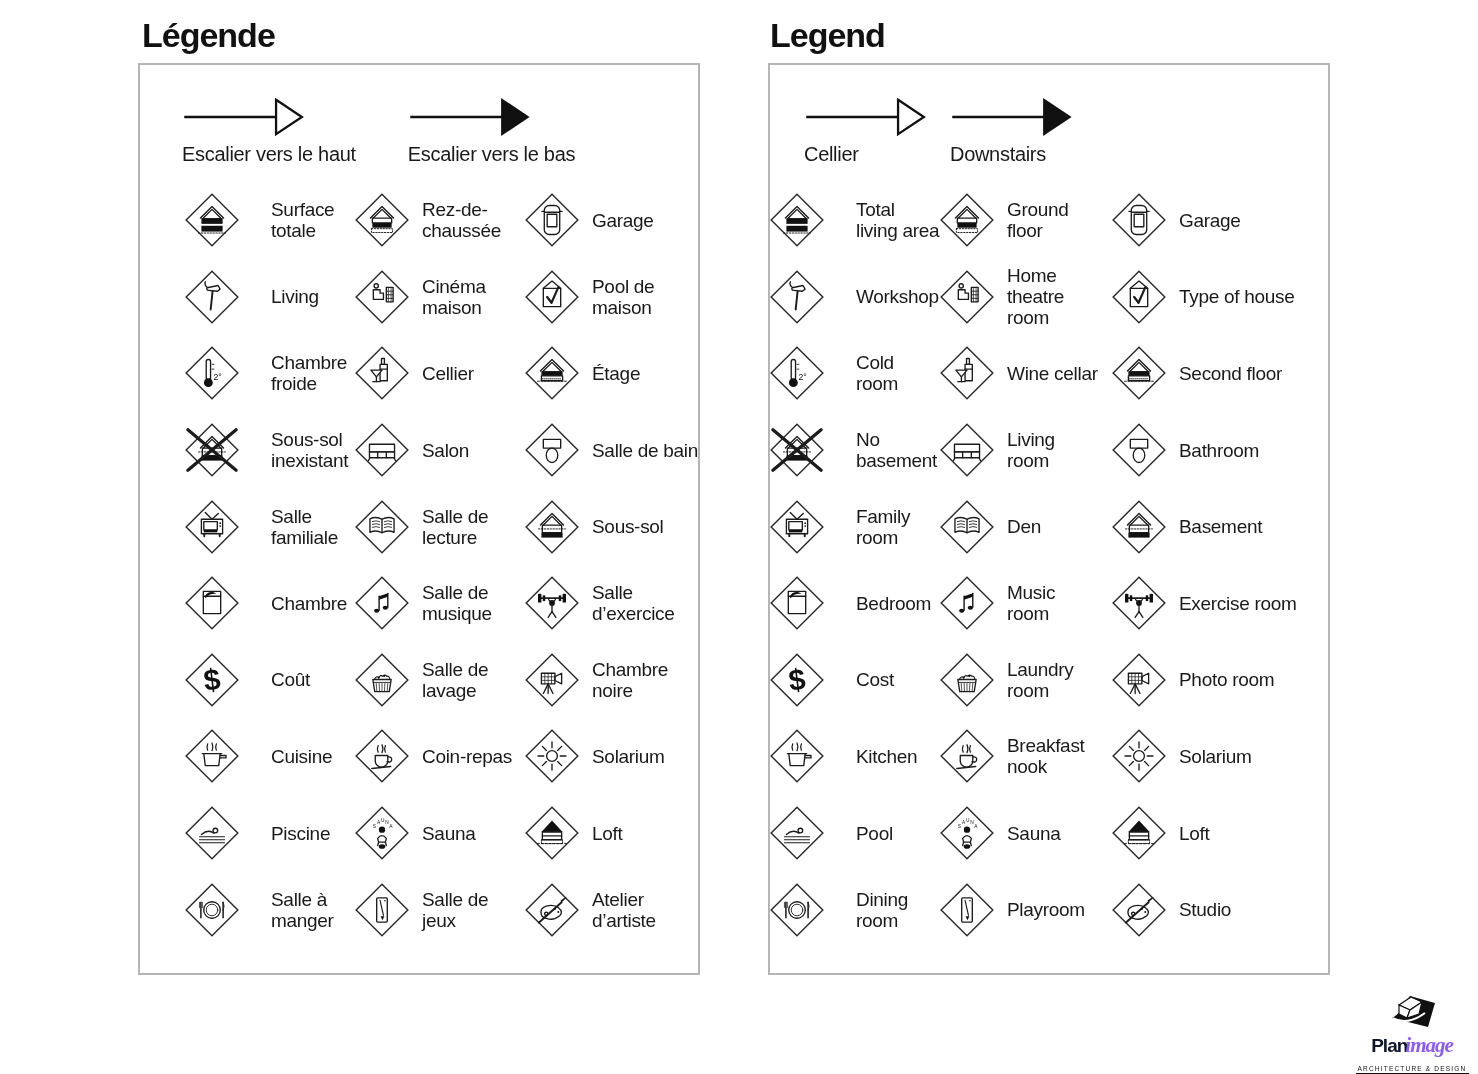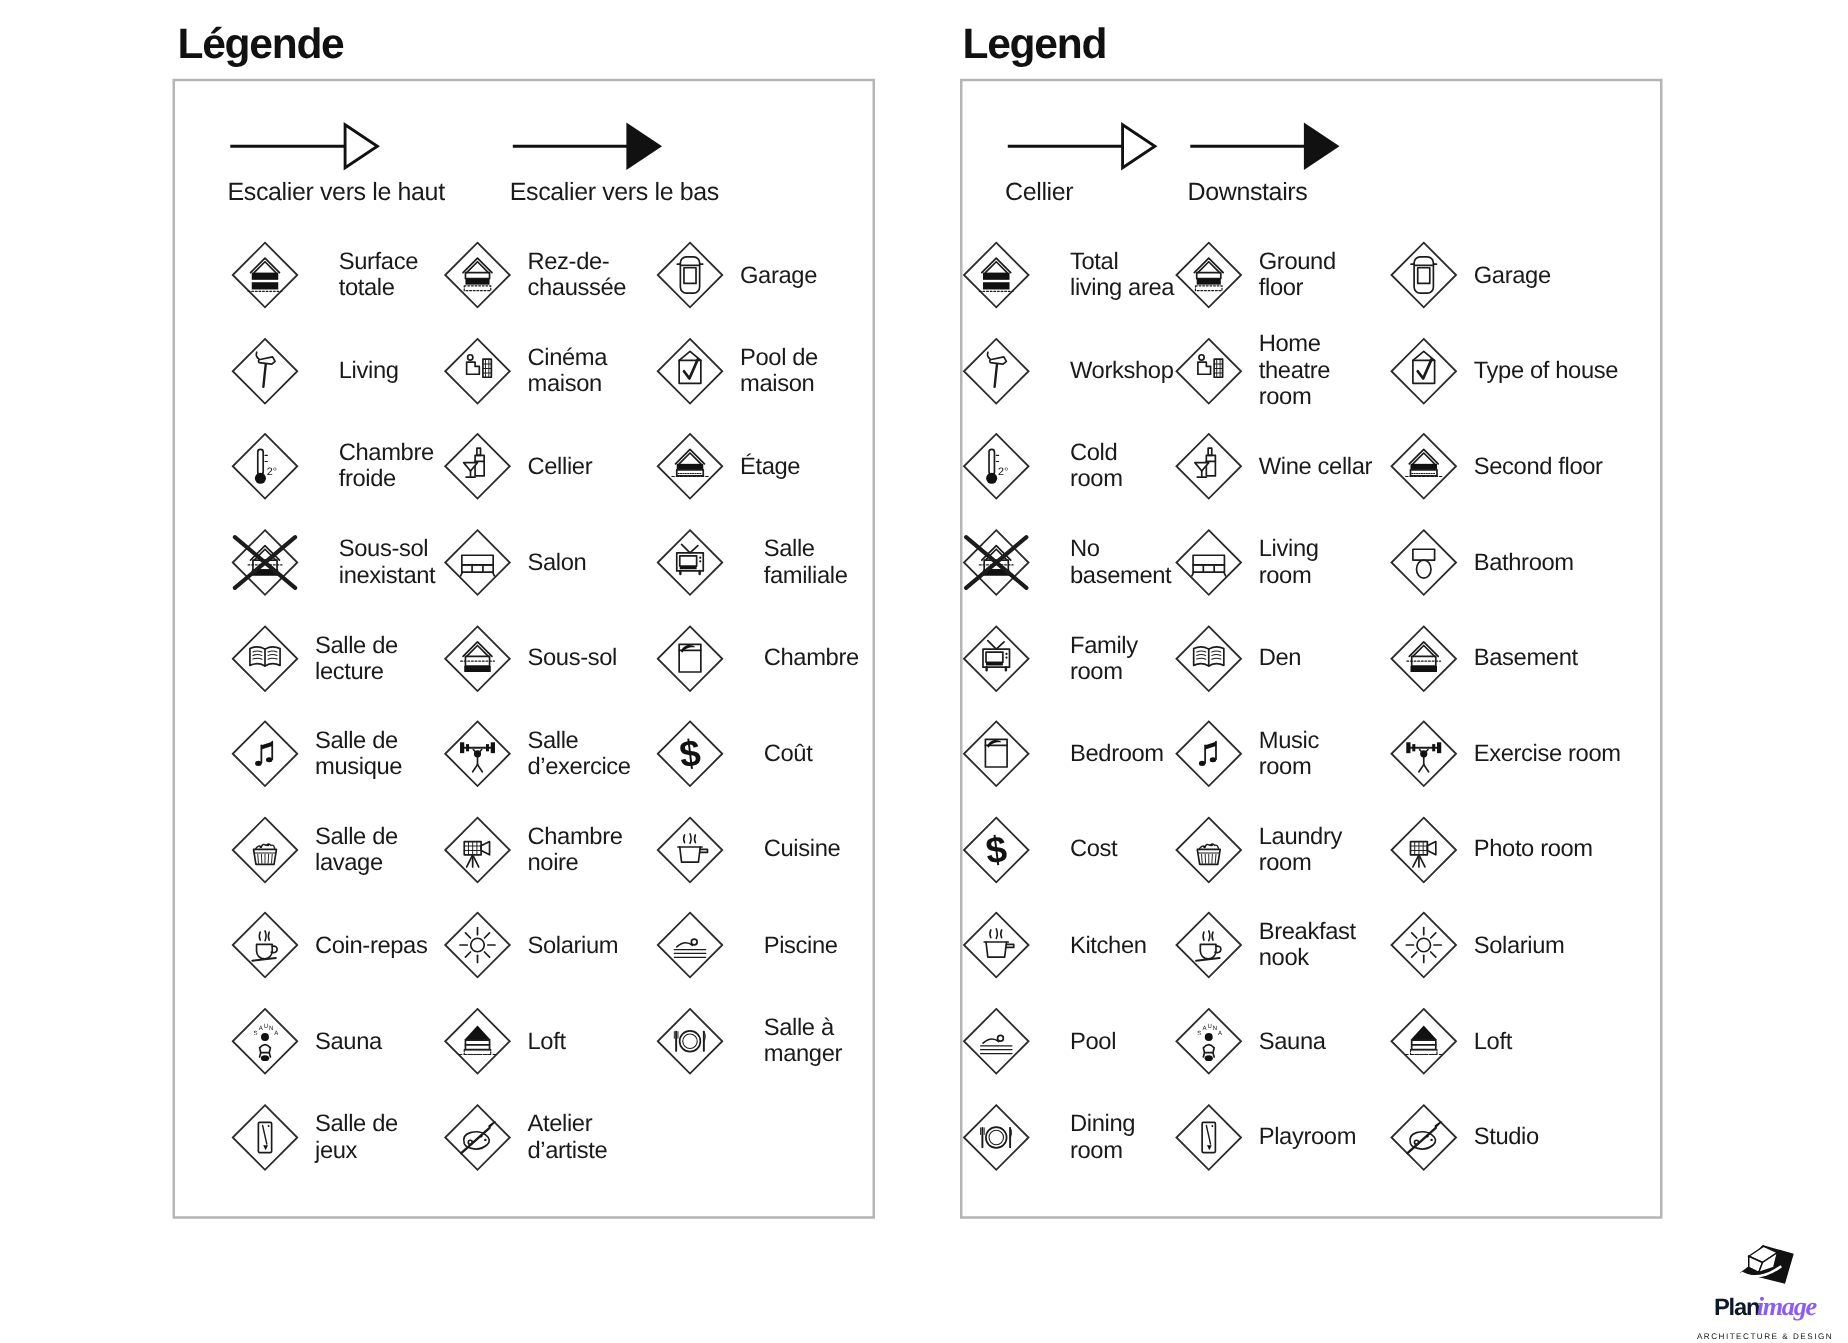--- a/index.html
+++ b/index.html
@@ -229,20 +229,32 @@
             </g>
           </svg>
         </span>
         <span class="lbl c2">Salon</span>
       </div>
       <div class="cell">
         <span class="icn">
           <svg viewBox="0 0 56 56" width="54" height="54">
             <polygon points="28,1.2 54.8,28 28,54.8 1.2,28" fill="#fff" stroke="#2b2b2b" stroke-width="1.5"></polygon>
             <g fill="none" stroke="#1c1c1c" stroke-width="1.4" stroke-linecap="round" stroke-linejoin="round">
+              <rect x="19" y="17" width="18" height="9"></rect>
+              <ellipse cx="28" cy="33.5" rx="6" ry="7.5"></ellipse>
+            </g>
+          </svg>
+        </span>
+        <span class="lbl c3">Salle de bain</span>
+      </div>
+      <div class="cell">
+        <span class="icn">
+          <svg viewBox="0 0 56 56" width="54" height="54">
+            <polygon points="28,1.2 54.8,28 28,54.8 1.2,28" fill="#fff" stroke="#2b2b2b" stroke-width="1.5"></polygon>
+            <g fill="none" stroke="#1c1c1c" stroke-width="1.4" stroke-linecap="round" stroke-linejoin="round">
               <line x1="28" y1="20" x2="21" y2="13"></line>
               <line x1="28" y1="20" x2="34.5" y2="14"></line>
               <rect x="17" y="20" width="22" height="15"></rect>
               <rect x="19.5" y="22.5" width="14" height="8.5"></rect>
               <rect x="19.5" y="31" width="14" height="2.6" fill="#111" stroke="none"></rect>
               <circle cx="36.5" cy="24" r="0.9" fill="#111" stroke="none"></circle>
               <circle cx="36.5" cy="27" r="0.9" fill="#111" stroke="none"></circle>
               <line x1="20" y1="35" x2="20" y2="37.5" stroke-width="2"></line>
               <line x1="36" y1="35" x2="36" y2="37.5" stroke-width="2"></line>
             </g>

